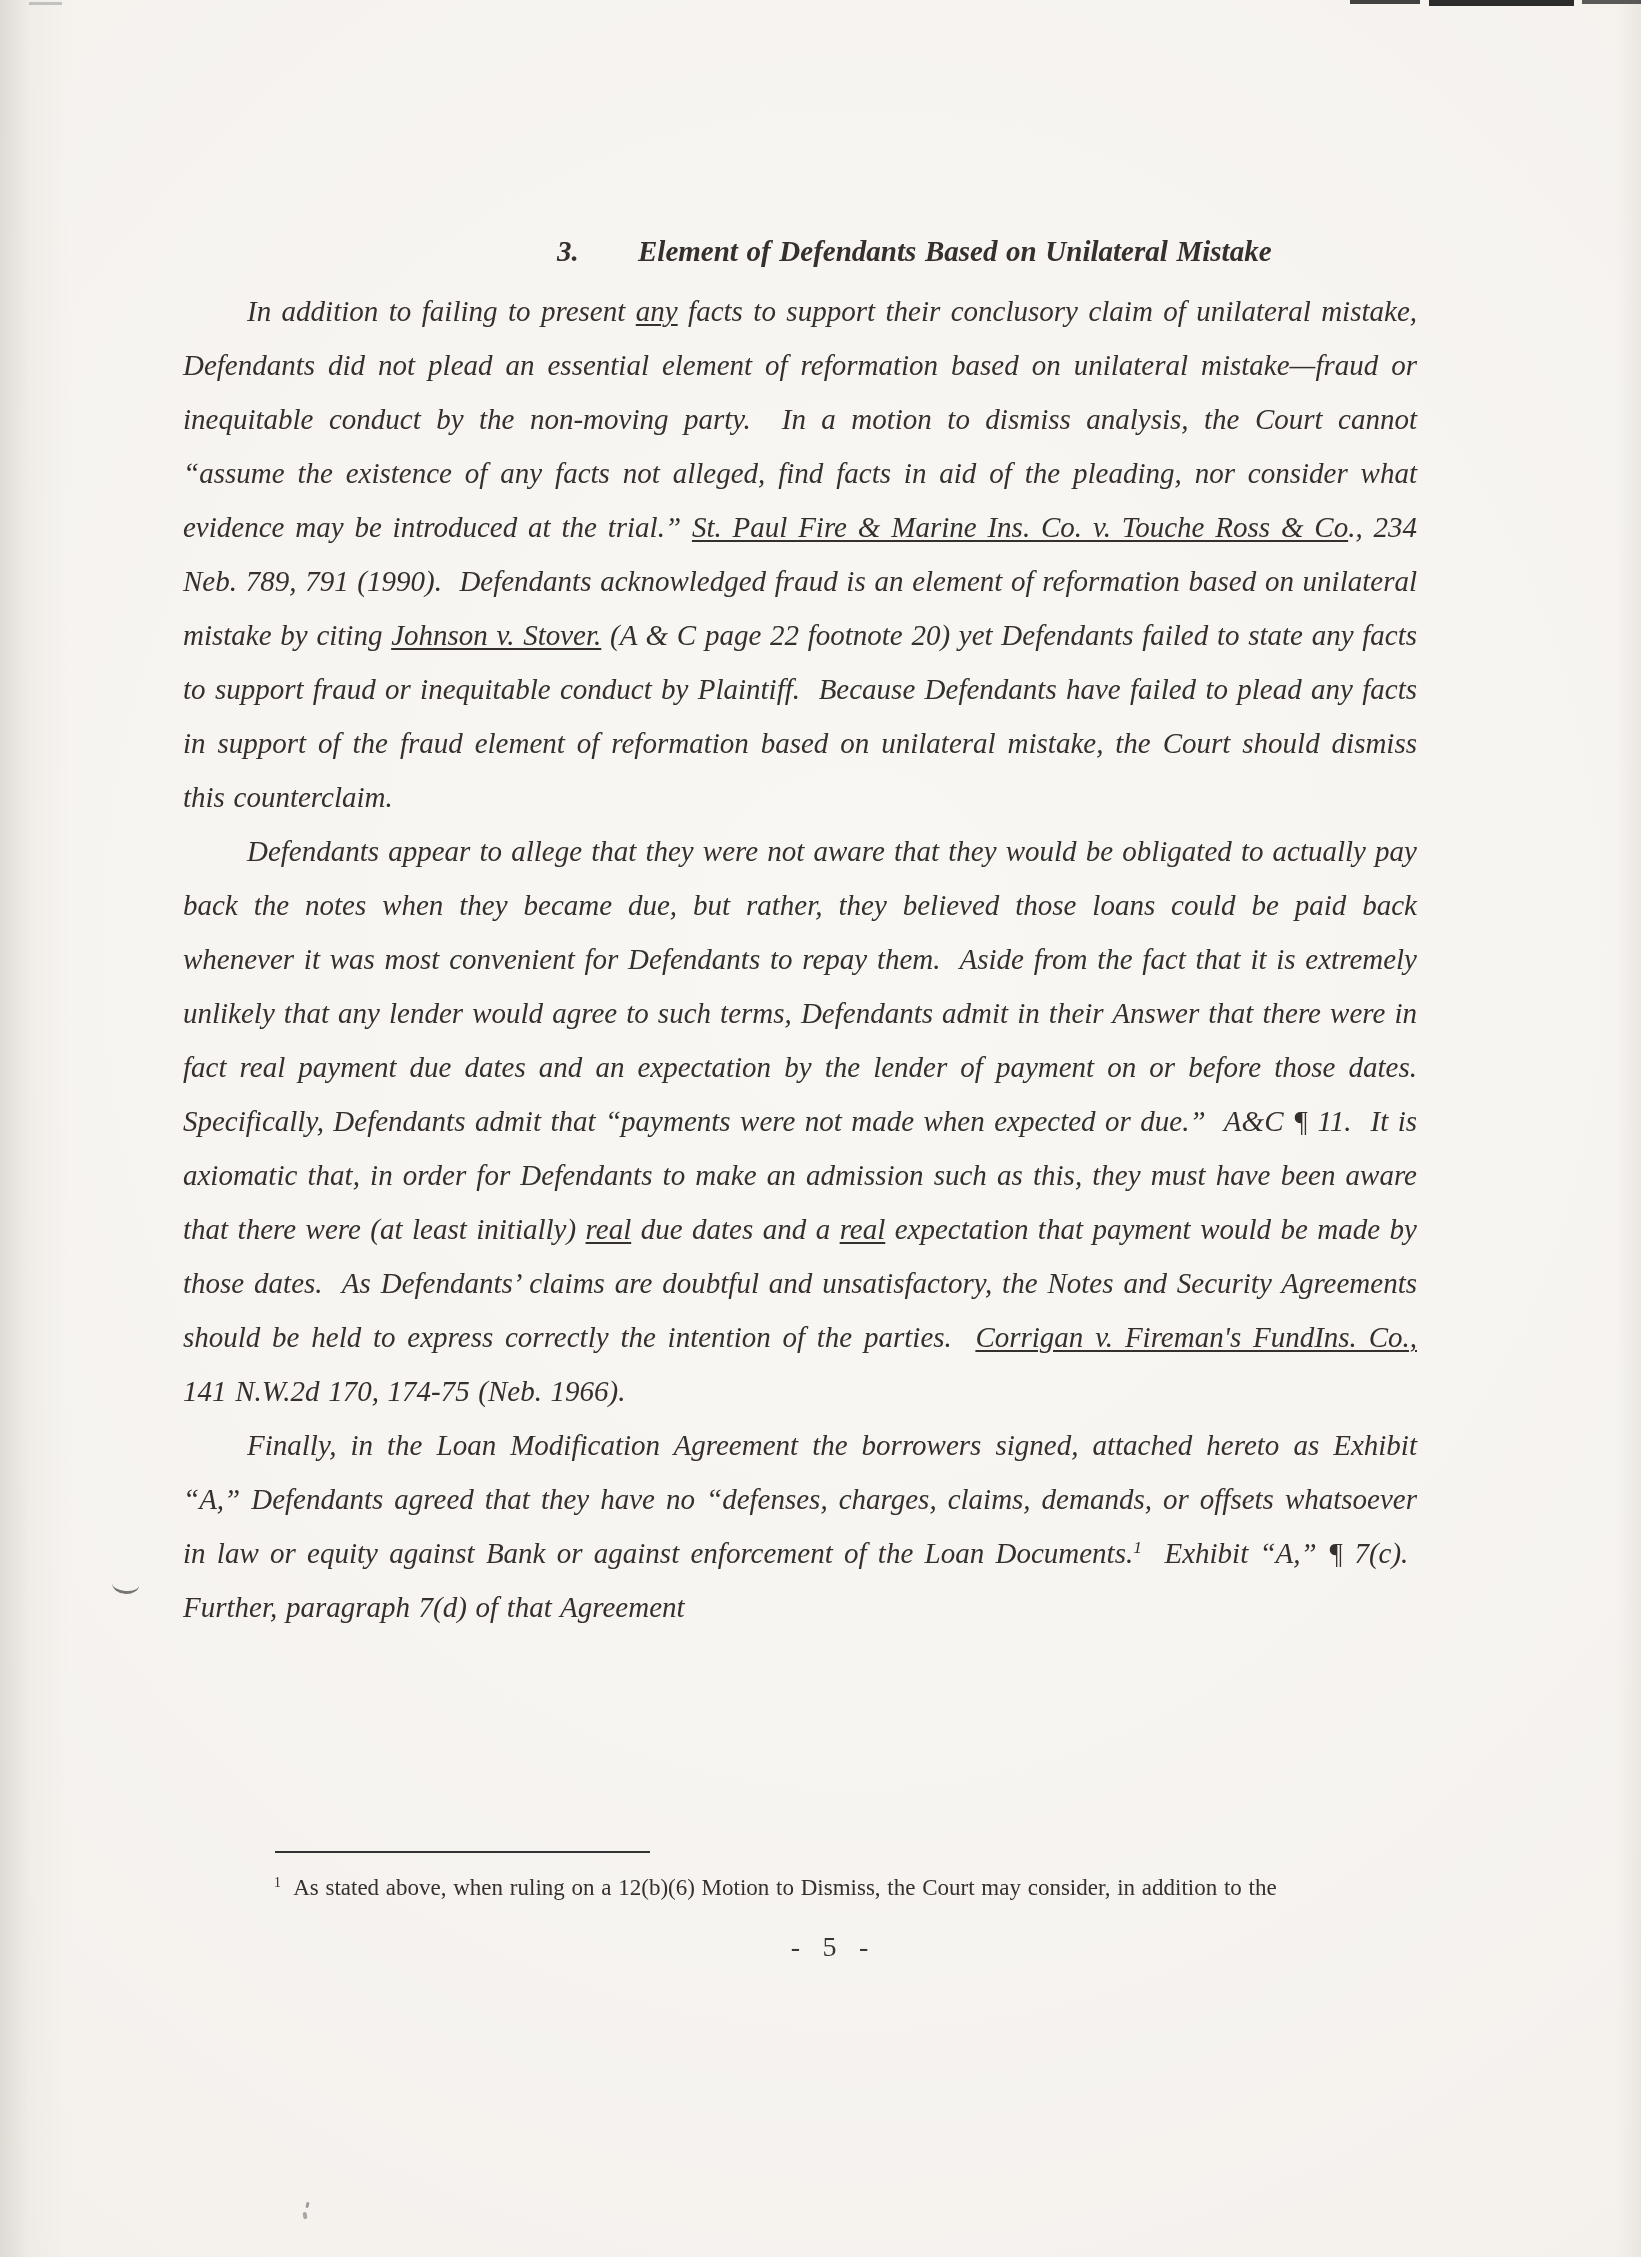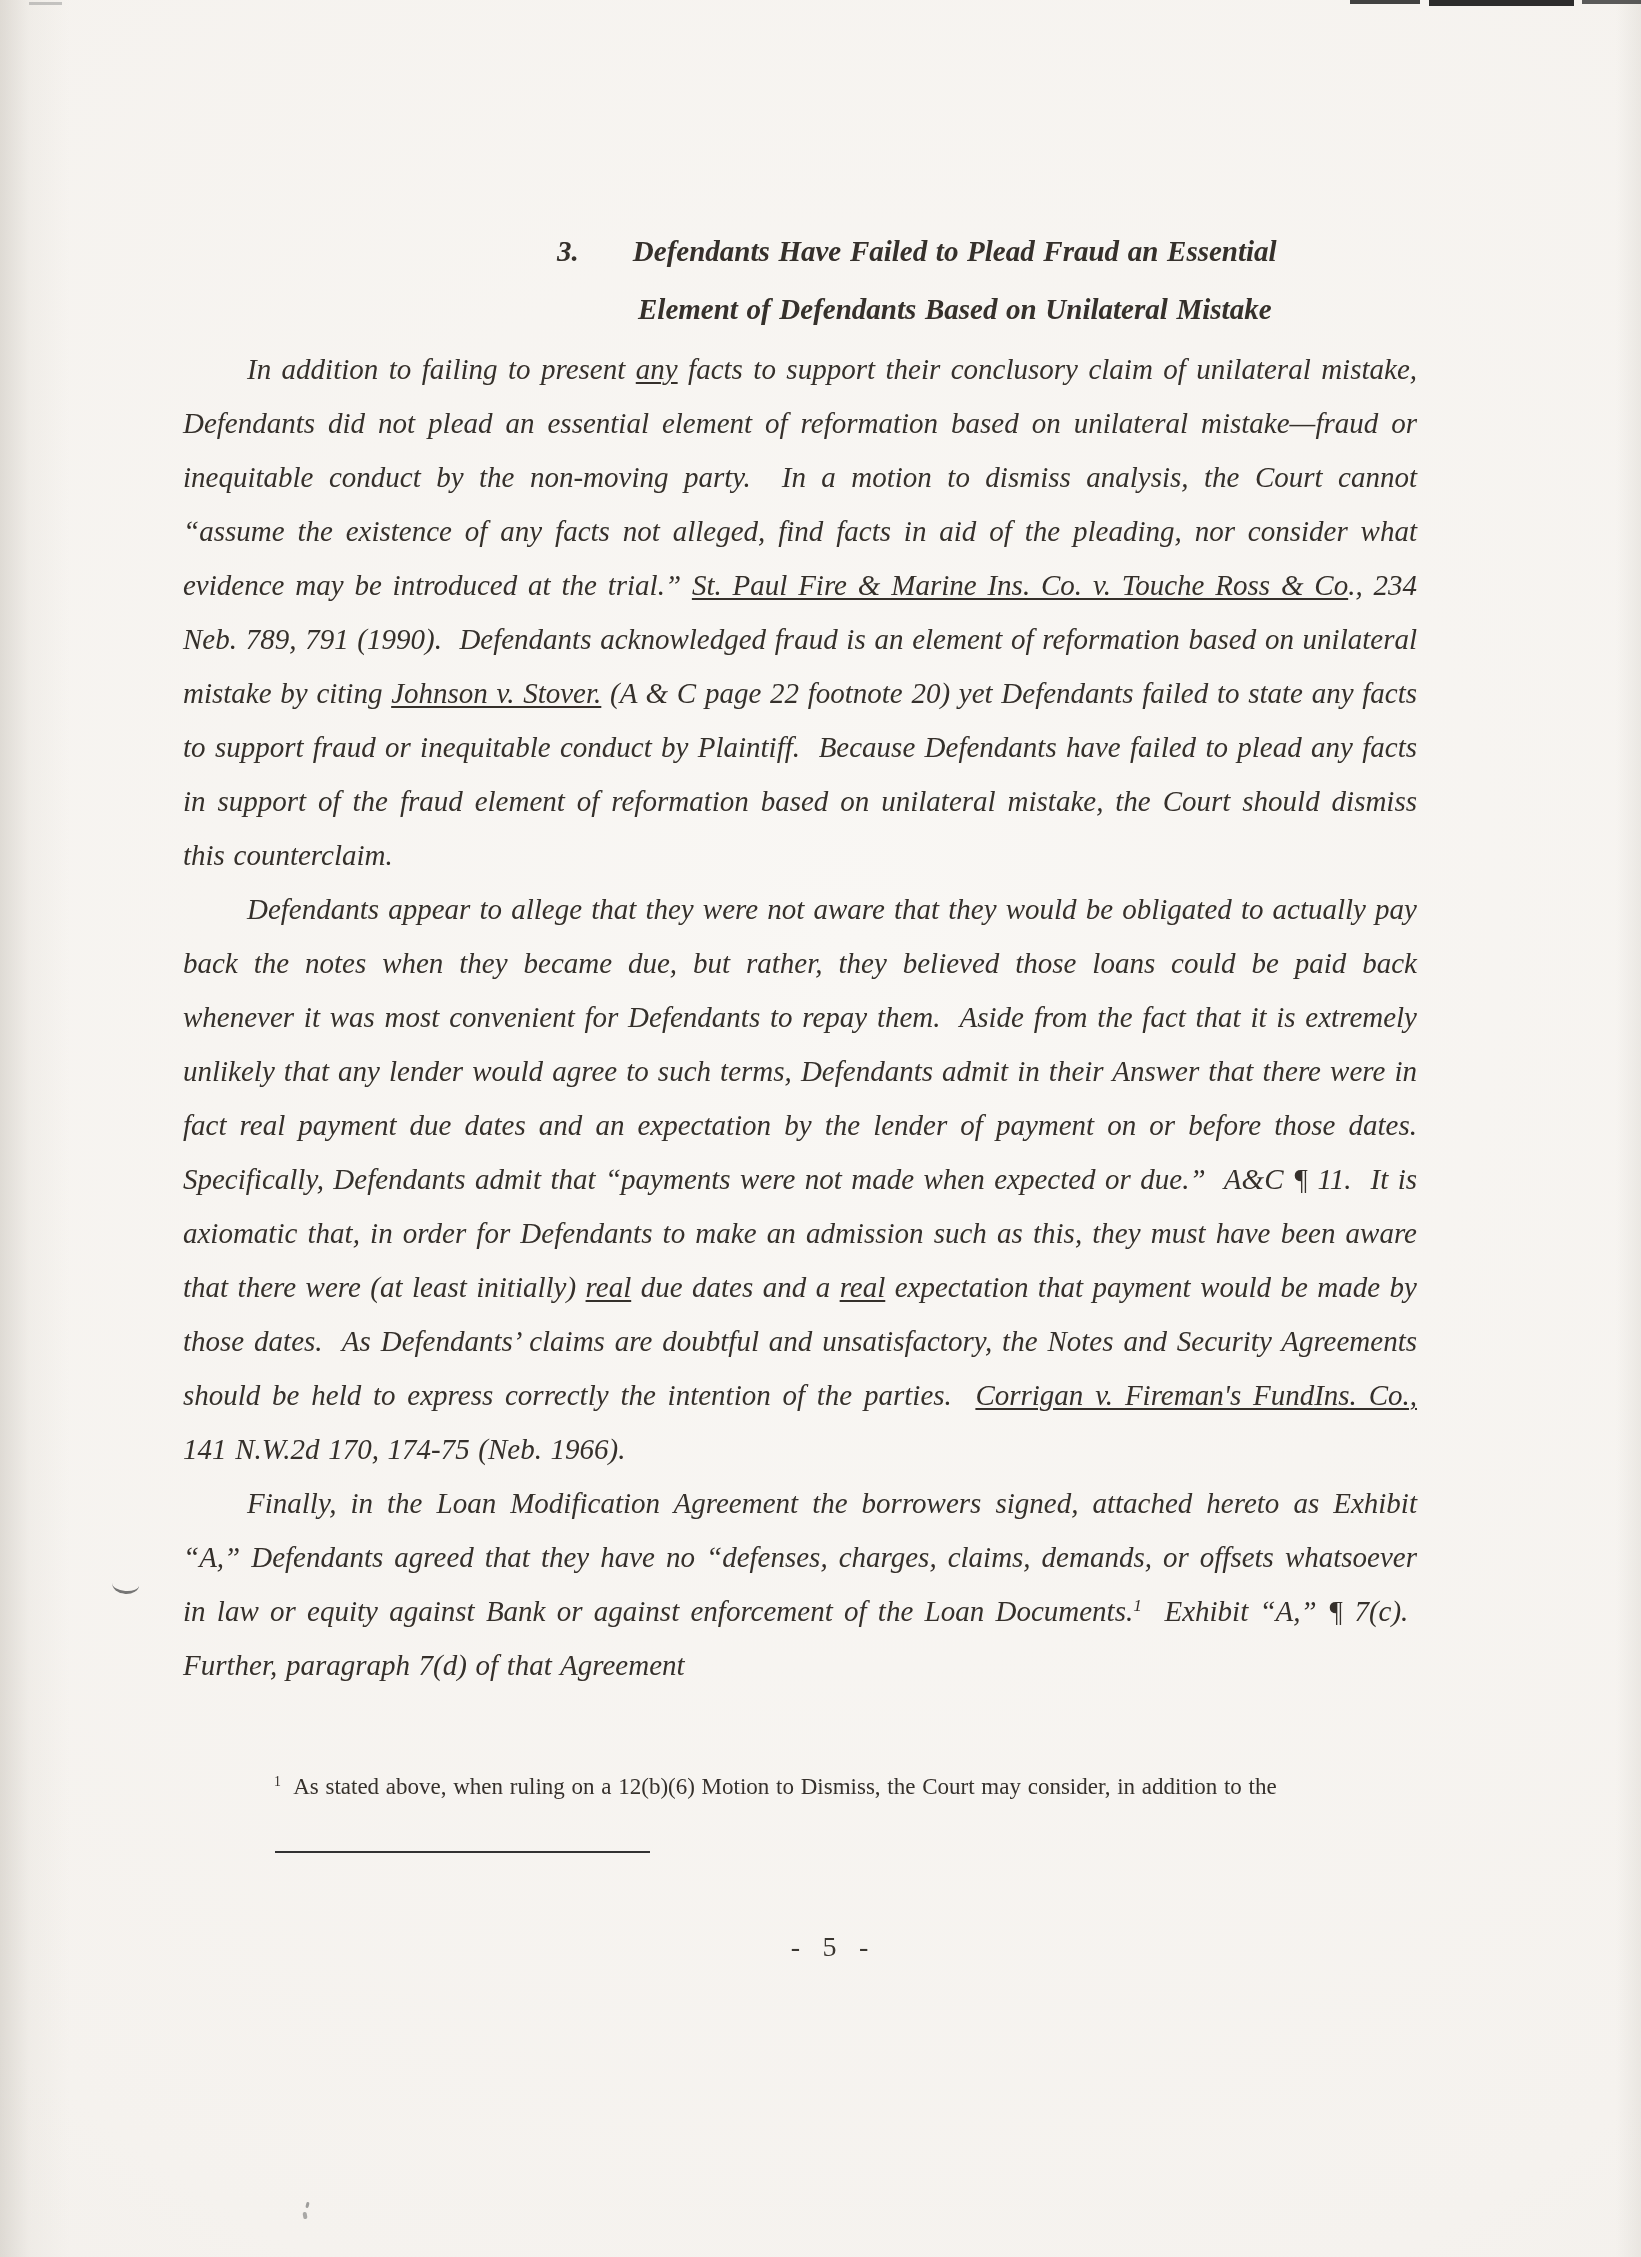--- a/index.html
+++ b/index.html
@@ -46,21 +46,21 @@
     margin:0;text-align:justify;text-indent:64px;font-style:italic;
   }
   .u{text-decoration:underline;text-decoration-thickness:1.9px;text-underline-offset:2.9px;}
   sup{font-size:.6em;vertical-align:baseline;position:relative;top:-.55em;line-height:0;}
   
   .footnote-rule{
     position:absolute;left:275px;top:1851px;width:375px;height:0;
     border-top:2.9px solid #1d1d1d;opacity:.9;
   }
   .footnote-text{
-    position:absolute;left:274px;top:1770px;width:1159px;
+    position:absolute;left:274px;top:1871px;width:1159px;
     font-size:23px;line-height:33px;white-space:nowrap;word-spacing:1px;
   }
   
   .page-number{
     position:absolute;left:0;top:1931px;width:1661px;text-align:center;
     font-size:28px;letter-spacing:1.9px;word-spacing:11.6px;color:#3a3630;
   }
 </style>
 </head>
 <body>
@@ -73,21 +73,20 @@
   <div class="streak s4"></div>
   <div class="pen-mark"></div>
   <div class="speck1"></div>
   <div class="speck2"></div>
 
   <div class="content">
 
     <div class="heading">
       <span class="h-num">3.</span>
       <span class="h-lines">
-        <span class="h-line">Defendants Have Failed to Plead Fraud an Essential</span>
         <span class="h-line">Element of Defendants Based on Unilateral Mistake</span>
       </span>
     </div>
 
     <p class="para"><span>In addition to failing to present </span><span class="u">any</span><span> facts to support their conclusory claim of unilateral mistake, Defendants did not plead an essential element of reformation based on unilateral mistake—fraud or inequitable conduct by the non-moving party.&nbsp; In a motion to dismiss analysis, the Court cannot “assume the existence of any facts not alleged, find facts in aid of the pleading, nor consider what evidence may be introduced at the trial.” </span><span class="u">St. Paul Fire &amp; Marine Ins. Co. v. Touche Ross &amp; Co</span><span>., 234 Neb. 789, 791 (1990).&nbsp; Defendants acknowledged fraud is an element of reformation based on unilateral mistake by citing </span><span class="u">Johnson v. Stover.</span><span> (A &amp; C page 22 footnote 20) yet Defendants failed to state any facts to support fraud or inequitable conduct by Plaintiff.&nbsp; Because Defendants have failed to plead any facts in support of the fraud element of reformation based on unilateral mistake, the Court should dismiss this counterclaim.</span></p>
     <p class="para"><span>Defendants appear to allege that they were not aware that they would be obligated to actually pay back the notes when they became due, but rather, they believed those loans could be paid back whenever it was most convenient for Defendants to repay them.&nbsp; Aside from the fact that it is extremely unlikely that any lender would agree to such terms, Defendants admit in their Answer that there were in fact real payment due dates and an expectation by the lender of payment on or before those dates. Specifically, Defendants admit that “payments were not made when expected or due.”&nbsp; A&amp;C ¶ 11.&nbsp; It is axiomatic that, in order for Defendants to make an admission such as this, they must have been aware that there were (at least initially) </span><span class="u">real</span><span> due dates and a </span><span class="u">real</span><span> expectation that payment would be made by those dates.&nbsp; As Defendants’ claims are doubtful and unsatisfactory, the Notes and Security Agreements should be held to express correctly the intention of the parties.&nbsp; </span><span class="u">Corrigan v. Fireman's FundIns. Co.,</span><span> 141 N.W.2d 170, 174-75 (Neb. 1966).</span></p>
     <p class="para"><span>Finally, in the Loan Modification Agreement the borrowers signed, attached hereto as Exhibit “A,” Defendants agreed that they have no “defenses, charges, claims, demands, or offsets whatsoever in law or equity against Bank or against enforcement of the Loan Documents.</span><sup>1</sup><span>&nbsp; Exhibit “A,” ¶ 7(c).&nbsp; Further, paragraph 7(d) of that Agreement</span></p>
 
   </div>
 

